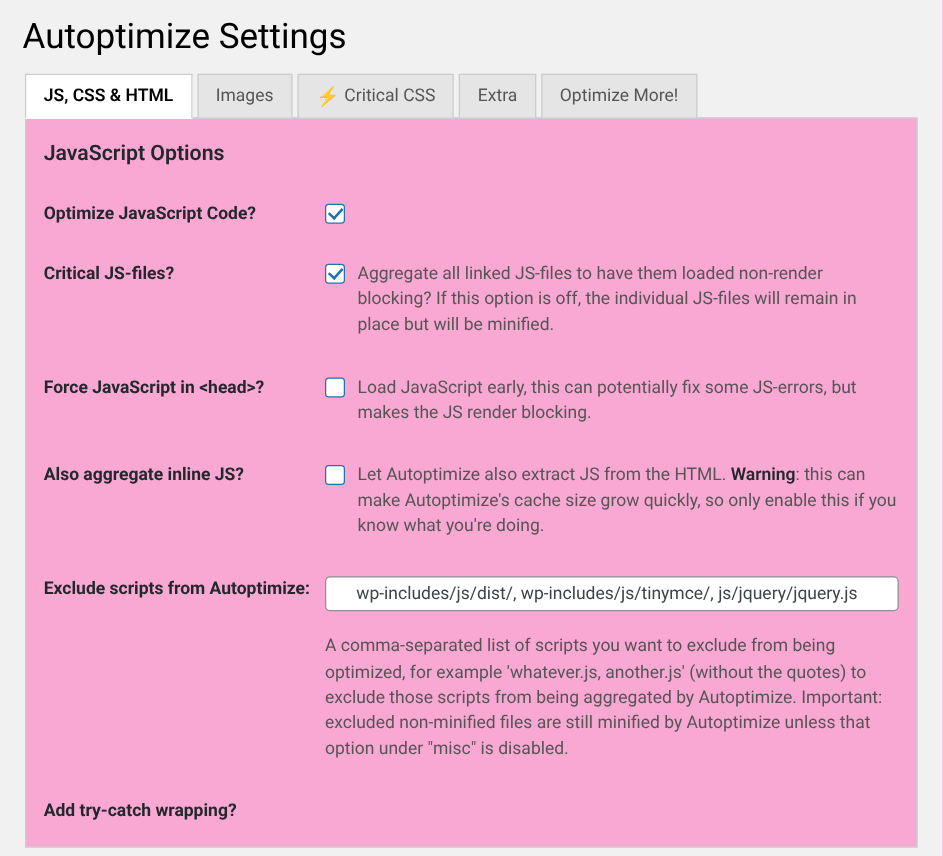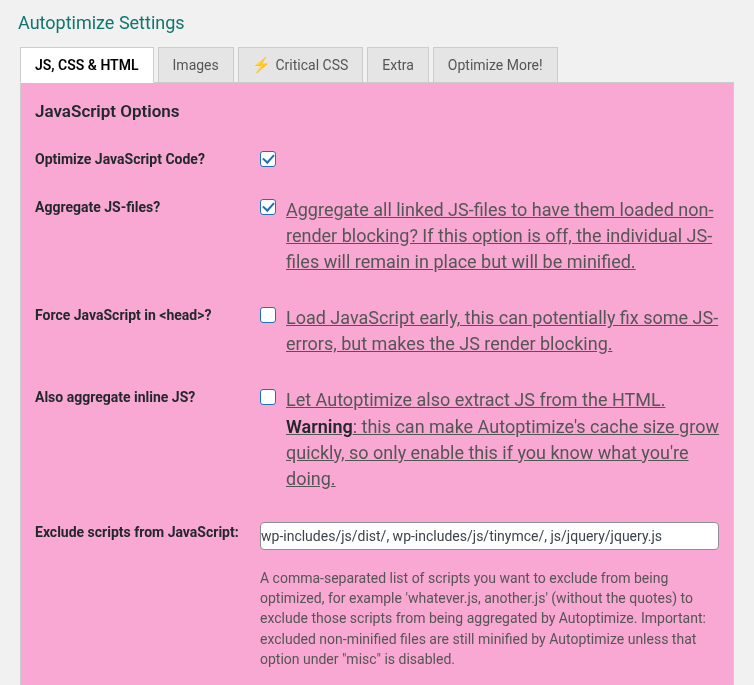--- a/index.html
+++ b/index.html
@@ -9,23 +9,23 @@
     }
     body {
       font-family: -apple-system, BlinkMacSystemFont, "Segoe UI", Roboto, sans-serif;
       background: #f1f1f1;
       color: #32373c;
       font-size: 14px;
       padding: 0;
       width: 754px;
     }
     .page-header {
-      font-size: 18px;
+      font-size: 28px;
       font-weight: 400;
-      color: #0f766e;
+      color: #000000;
       padding: 12px 16px 14px 18px;
     }
     .tabs-wrap {
       padding: 0 10px;
     }
     .tabs {
       display: flex;
       gap: 4px;
       position: relative;
       z-index: 2;
@@ -116,32 +116,31 @@
       top: 0px;
       width: 5px;
       height: 9px;
       border: solid #2271b1;
       border-width: 0 2.5px 2.5px 0;
       transform: rotate(42deg);
     }
     .desc {
       color: #555;
       line-height: 1.45;
-      font-size: 18px;
-      text-decoration: underline;
+      font-size: 14px;
     }
     .desc strong, .desc b {
       font-weight: 600;
       color: #23282d;
     }
     .text-input {
       width: 100%;
       border: 1px solid #8c8f94;
       border-radius: 4px;
-      padding: 5px 0;
+      padding: 5px 24px;
       font-size: 14px;
       color: #3c434a;
       background: #fff;
       font-family: inherit;
     }
     .help-below {
       color: #555;
       font-size: 14px;
       line-height: 1.45;
       margin-top: 10px;
@@ -176,21 +175,21 @@
     <h2 class="section-title">JavaScript Options</h2>
 
     <div class="form-row">
       <div class="form-label">Optimize JavaScript Code?</div>
       <div class="form-control">
         <div class="chk checked"></div>
       </div>
     </div>
 
     <div class="form-row">
-      <div class="form-label">Aggregate JS-files?</div>
+      <div class="form-label">Critical JS-files?</div>
       <div class="form-control">
         <div class="checkbox-wrap">
           <div class="chk checked"></div>
           <div class="desc">Aggregate all linked JS-files to have them loaded non-render blocking? If this option is off, the individual JS-files will remain in place but will be minified.</div>
         </div>
       </div>
     </div>
 
     <div class="form-row">
       <div class="form-label">Force JavaScript in &lt;head&gt;?</div>
@@ -206,21 +205,21 @@
       <div class="form-label">Also aggregate inline JS?</div>
       <div class="form-control">
         <div class="checkbox-wrap">
           <div class="chk"></div>
           <div class="desc"><span>Let Autoptimize also extract JS from the HTML. </span><b>Warning</b><span>: this can make Autoptimize's cache size grow quickly, so only enable this if you know what you're doing.</span></div>
         </div>
       </div>
     </div>
 
     <div class="form-row">
-      <div class="form-label">Exclude scripts from JavaScript:</div>
+      <div class="form-label">Exclude scripts from Autoptimize:</div>
       <div class="form-control form-control-col">
         <input class="text-input" type="text" value="wp-includes/js/dist/, wp-includes/js/tinymce/, js/jquery/jquery.js" style="">
         <div class="help-below">A comma-separated list of scripts you want to exclude from being optimized, for example 'whatever.js, another.js' (without the quotes) to exclude those scripts from being aggregated by Autoptimize. Important: excluded non-minified files are still minified by Autoptimize unless that option under "misc" is disabled.</div>
       </div>
     </div>
 
     <div class="form-row">
       <div class="form-label">Add try-catch wrapping?</div>
     </div>
 

